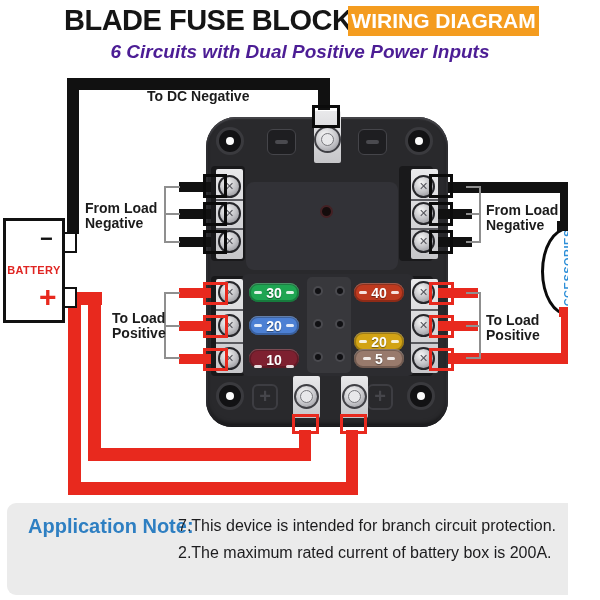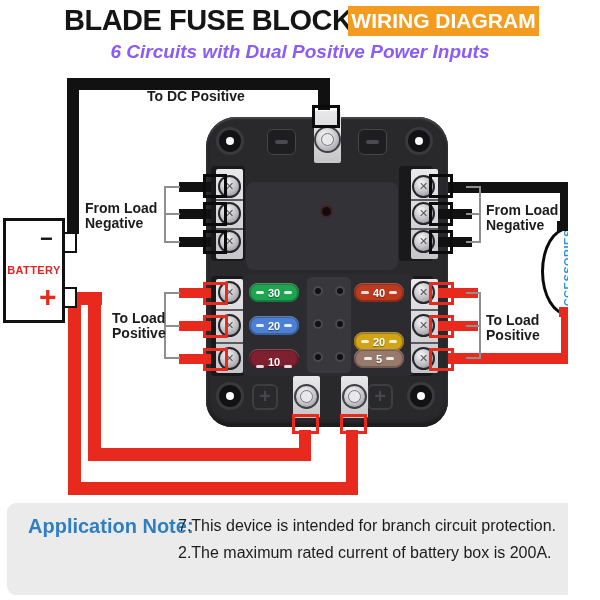--- a/index.html
+++ b/index.html
@@ -5,21 +5,21 @@
   html,body{margin:0;padding:0;background:#fff;}
   #canvas{position:relative;width:520px;height:600px;background:#ffffff;overflow:hidden;
           font-family:"Liberation Sans","DejaVu Sans",sans-serif;padding-left:48px;}
   .abs{position:absolute;}
 
   
   .title{left:64px;top:4px;font-size:29px;font-weight:800;color:#151515;letter-spacing:-0.5px;}
   .badge{left:348px;top:6px;width:191px;height:30px;background:#F49C1F;color:#fff;
          font-size:21px;font-weight:800;display:flex;align-items:center;justify-content:center;letter-spacing:0;}
   .subtitle{left:0;top:41px;width:600px;text-align:center;font-size:19px;font-style:italic;
-            font-weight:600;color:#8b5cf6;}
+            font-weight:600;color:#4c1d95;}
 
   
   .wire-n{background:#111111;}
   .wire-p{background:#E8291E;}
 
   
   .body{left:206px;top:117px;width:242px;height:310px;background:#29292c;border-radius:30px 30px 26px 26px;
         box-shadow:inset 0 2px 2px rgba(255,255,255,.10), inset 0 -3px 4px rgba(0,0,0,.55), inset 0 0 0 2px #333338;}
   .channel{width:34px;background:#19191b;border-radius:4px;}
   .hole{width:22px;height:22px;border-radius:50%;background:#121214;border:3px solid #3a3a3e;box-sizing:content-box;
@@ -39,21 +39,21 @@
        display:flex;align-items:center;justify-content:center;}
   .nut::after{content:"";width:11px;height:11px;border-radius:50%;background:#e8e8ea;border:1px solid #77777c;}
   .midpanel{left:246px;top:182px;width:152px;height:88px;background:#323237;border-radius:8px;}
   .led{left:320px;top:205px;width:13px;height:13px;border-radius:50%;background:#140c0c;border:2px solid #442124;box-sizing:border-box;}
   .dotspanel{left:307px;top:277px;width:44px;height:96px;background:#38383c;border-radius:5px;}
   .dot{width:6px;height:6px;border-radius:50%;background:#101013;box-shadow:0 0 0 2px #4a4a4f;}
   .fusezone{left:242px;top:274px;width:172px;height:102px;background:#2c2c30;border-radius:6px;}
   .fuse{width:50px;height:19px;border-radius:9px;display:flex;align-items:center;justify-content:center;gap:4px;
         box-shadow:inset 0 0 0 2px rgba(0,0,0,.25), inset 0 1px 1px rgba(255,255,255,.35);}
   .fuse::before,.fuse::after{content:"";width:8px;height:3px;border-radius:2px;background:rgba(255,255,255,.85);}
-  .fuse span{font-size:11px;font-weight:700;color:#fff;text-shadow:0 1px 1px rgba(0,0,0,.45);}
+  .fuse span{font-size:14px;font-weight:700;color:#fff;text-shadow:0 1px 1px rgba(0,0,0,.45);}
   .f30{background:#1FA552;} .f15{background:#4C80D4;} .f10{background:#7E2030;align-items:flex-end;}
   .f40{background:#BE3A1F;} .f20{background:#D2A315;margin-top:16px;} .f5{background:#987A6C;}
   .plus-sq{width:26px;height:26px;border:2px solid #3d3d42;border-radius:6px;box-sizing:border-box;
            display:flex;align-items:center;justify-content:center;color:#46464b;font-size:20px;font-weight:700;}
   .plus-sq::after{content:"+";margin-top:-2px;}
 
   
   .stub{height:10px;}
   .outline-n{width:24px;height:24px;border:3px solid #0b0b0b;box-sizing:border-box;}
   .outline-p{width:25px;height:23px;border:3px solid #E8291E;box-sizing:border-box;}
@@ -254,21 +254,21 @@
   <div class="abs bk" style="left:164px;top:357px;width:16px;height:2px;"></div>
   <div class="abs bk" style="left:479px;top:186px;width:2px;height:57px;"></div>
   <div class="abs bk" style="left:466px;top:186px;width:14px;height:2px;"></div>
   <div class="abs bk" style="left:466px;top:213px;width:14px;height:2px;"></div>
   <div class="abs bk" style="left:466px;top:241px;width:14px;height:2px;"></div>
   <div class="abs bk" style="left:479px;top:292px;width:2px;height:67px;"></div>
   <div class="abs bk" style="left:466px;top:292px;width:14px;height:2px;"></div>
   <div class="abs bk" style="left:466px;top:325px;width:14px;height:2px;"></div>
   <div class="abs bk" style="left:466px;top:357px;width:14px;height:2px;"></div>
 
-  <div class="abs lbl" style="left:147px;top:89px;">To DC Positive</div>
+  <div class="abs lbl" style="left:147px;top:89px;">To DC Negative</div>
   <div class="abs lbl" style="left:85px;top:201px;">
     <div>From Load</div>
     <div>Negative</div>
   </div>
   <div class="abs lbl" style="left:112px;top:311px;">
     <div>To Load</div>
     <div>Positive</div>
   </div>
   <div class="abs lbl" style="left:486px;top:203px;">
     <div>From Load</div>

